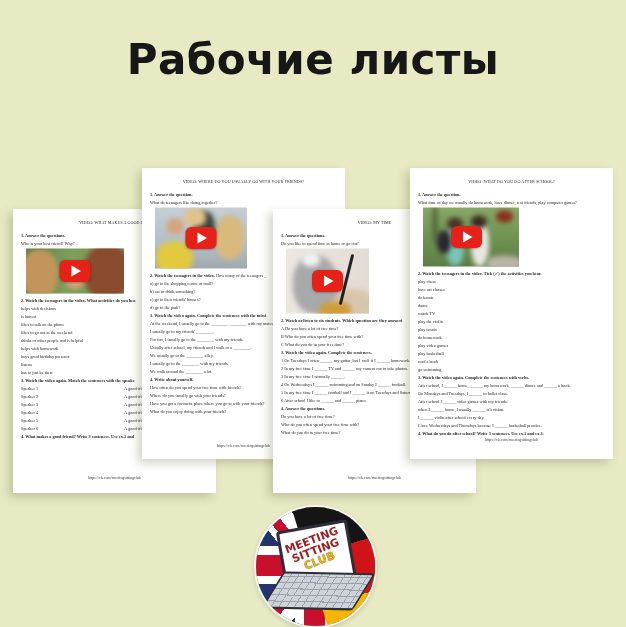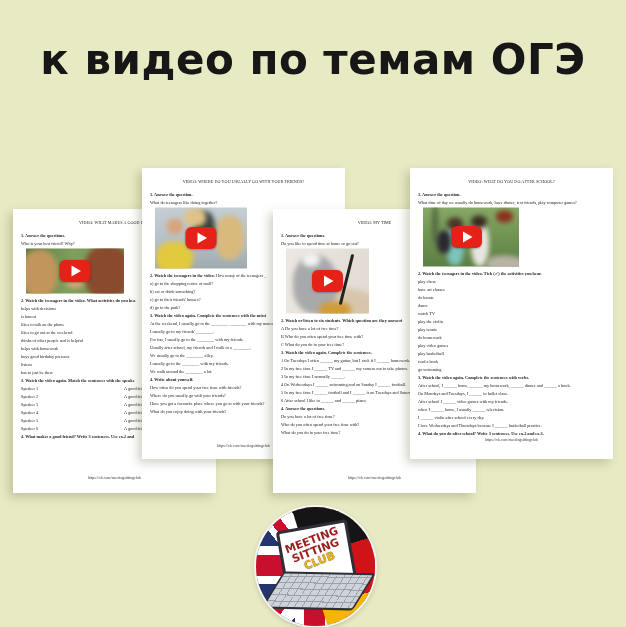--- a/index.html
+++ b/index.html
@@ -93,21 +93,21 @@
         border:2px solid #2e2e38;border-radius:3px;transform:skewX(-32deg) rotate(4deg);
         background-image:repeating-linear-gradient(0deg,transparent 0 5px,#9aa2a8 5px 6px),
                          repeating-linear-gradient(90deg,transparent 0 7px,#9aa2a8 7px 8px);}
 </style>
 </head>
 <body>
 
 <div class="canvas">
 
   <div class="poster-title">
-    <div>к видео по темам ОГЭ</div>
+    <div>Рабочие листы</div>
   </div>
 
   <div class="sheet s1">
     <div class="inner">
       <div class="ws-header">VIDEO: WHAT MAKES A GOOD FRIE</div>
       <div class="h">1. Answer the questions.</div>
       <div class="p">Who is your best friend? Why?</div>
       <div class="photo photo1">
         <i class="b1"></i>
           <i class="b2"></i>

